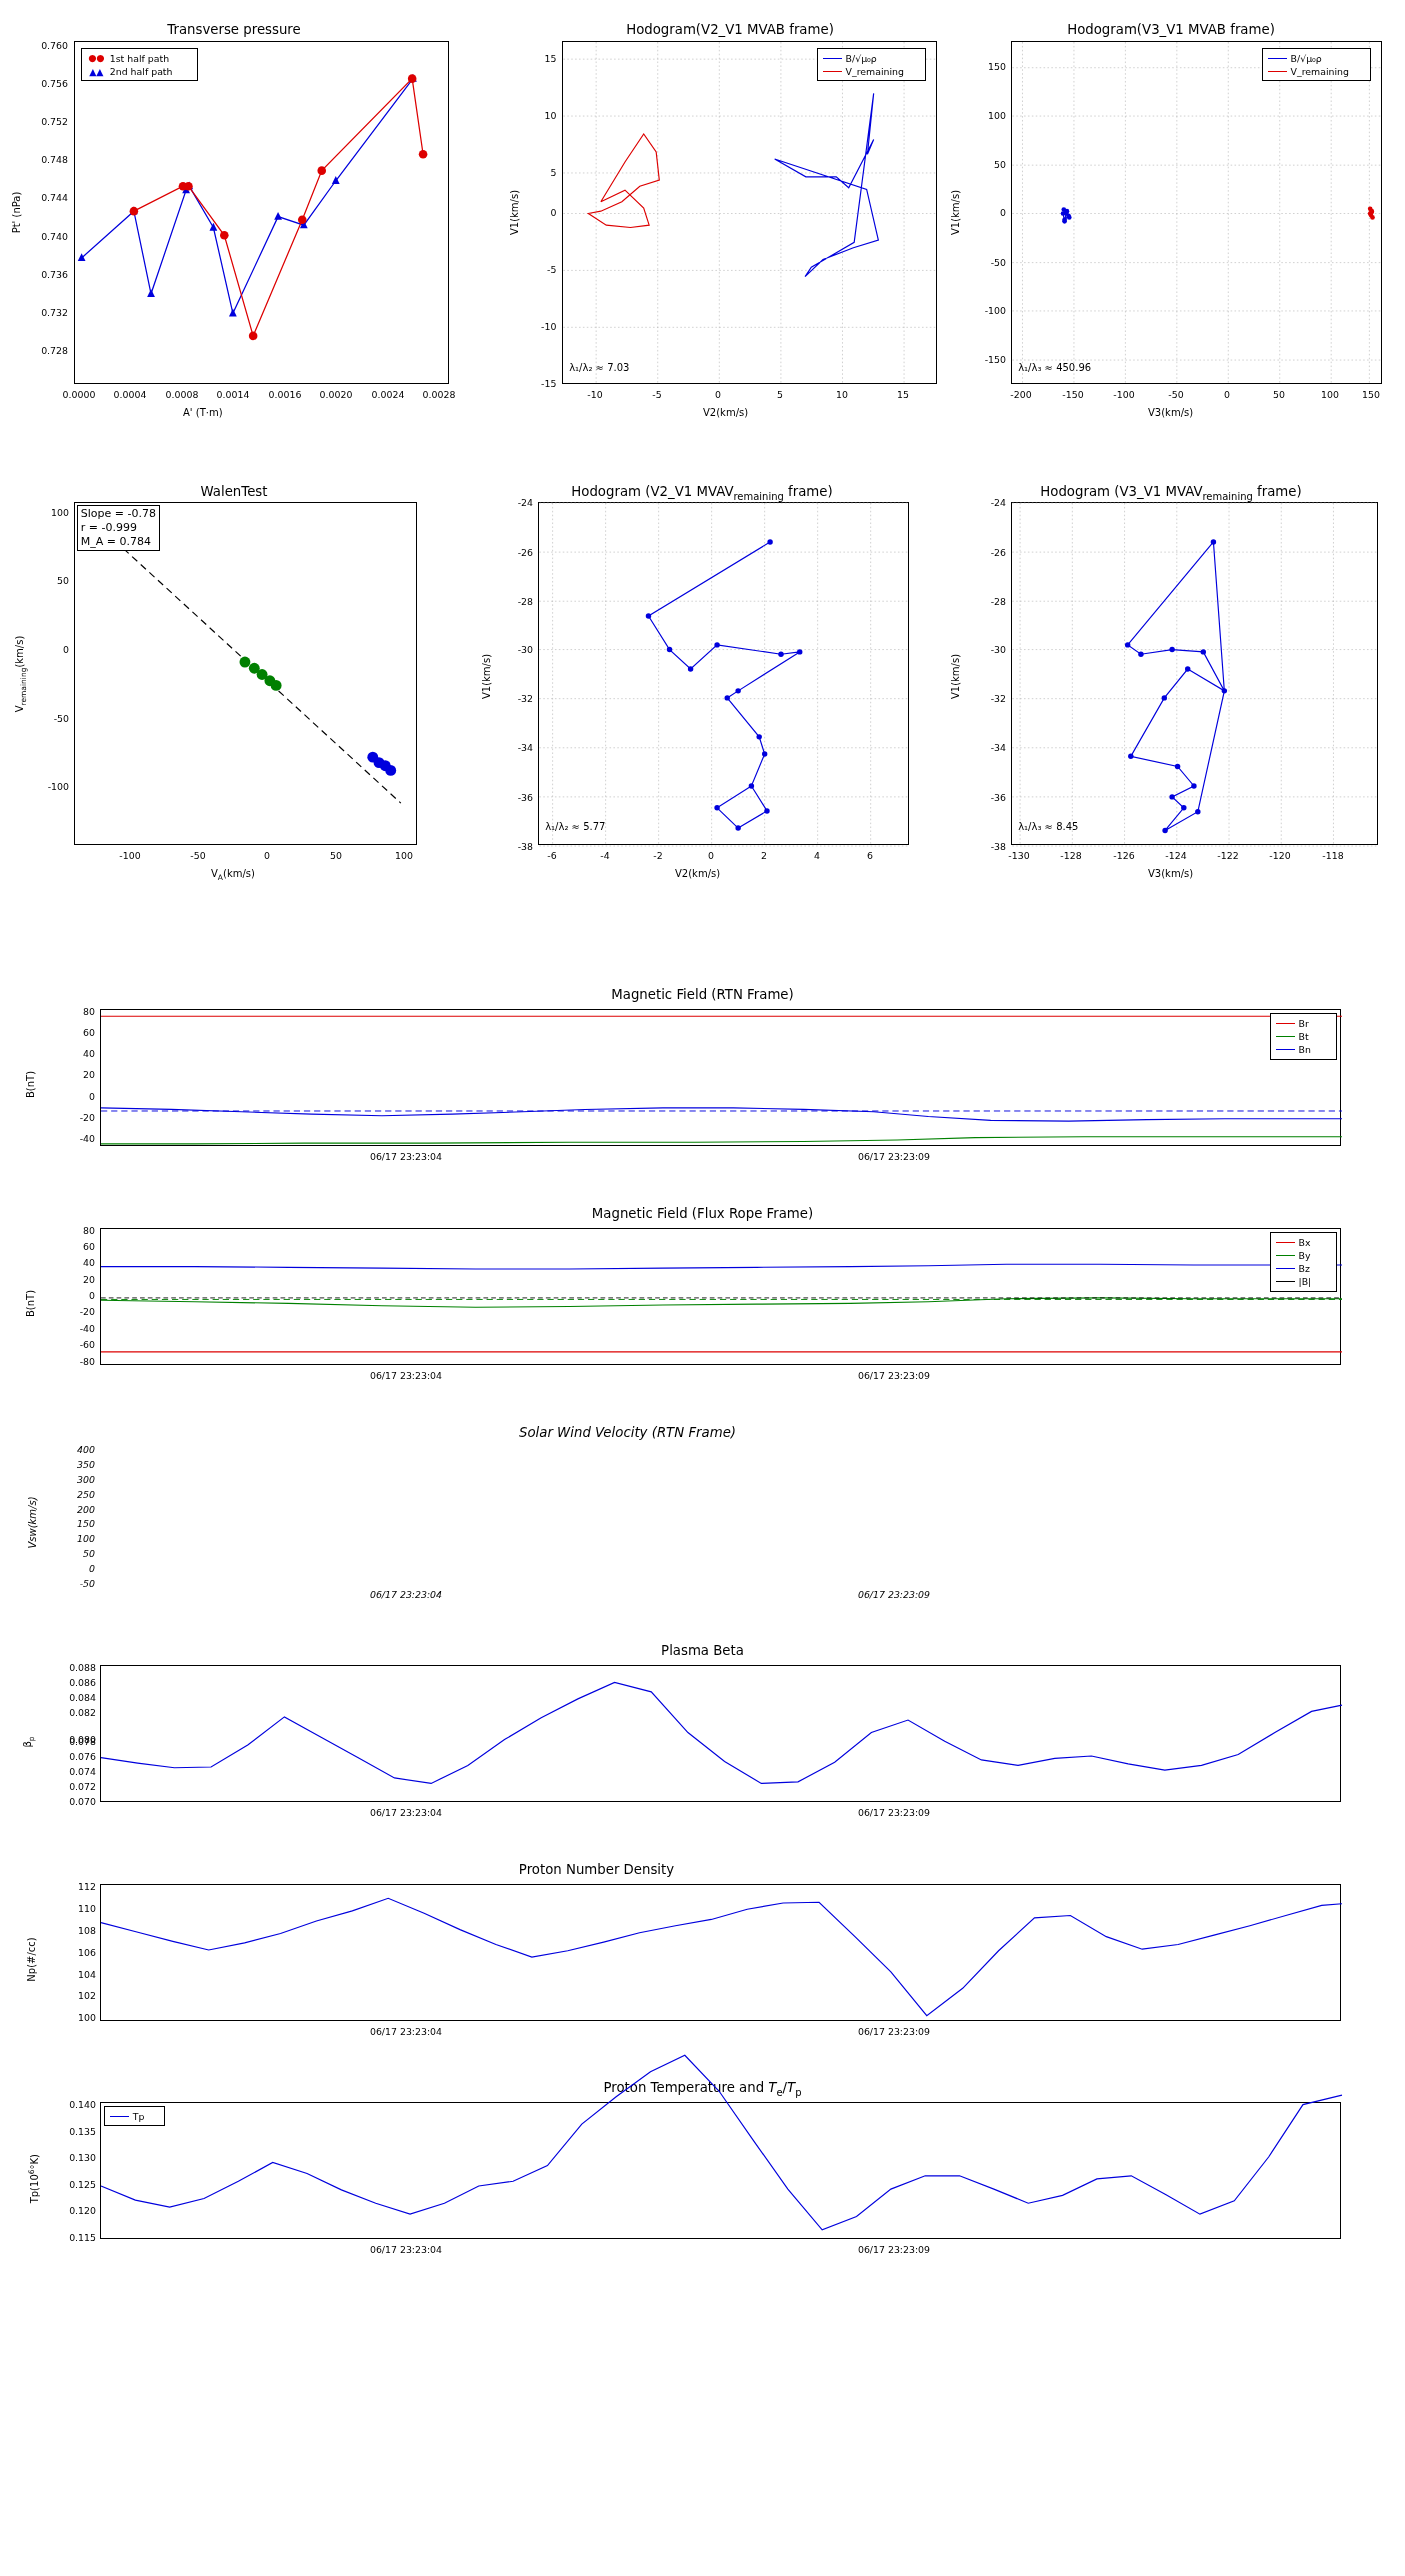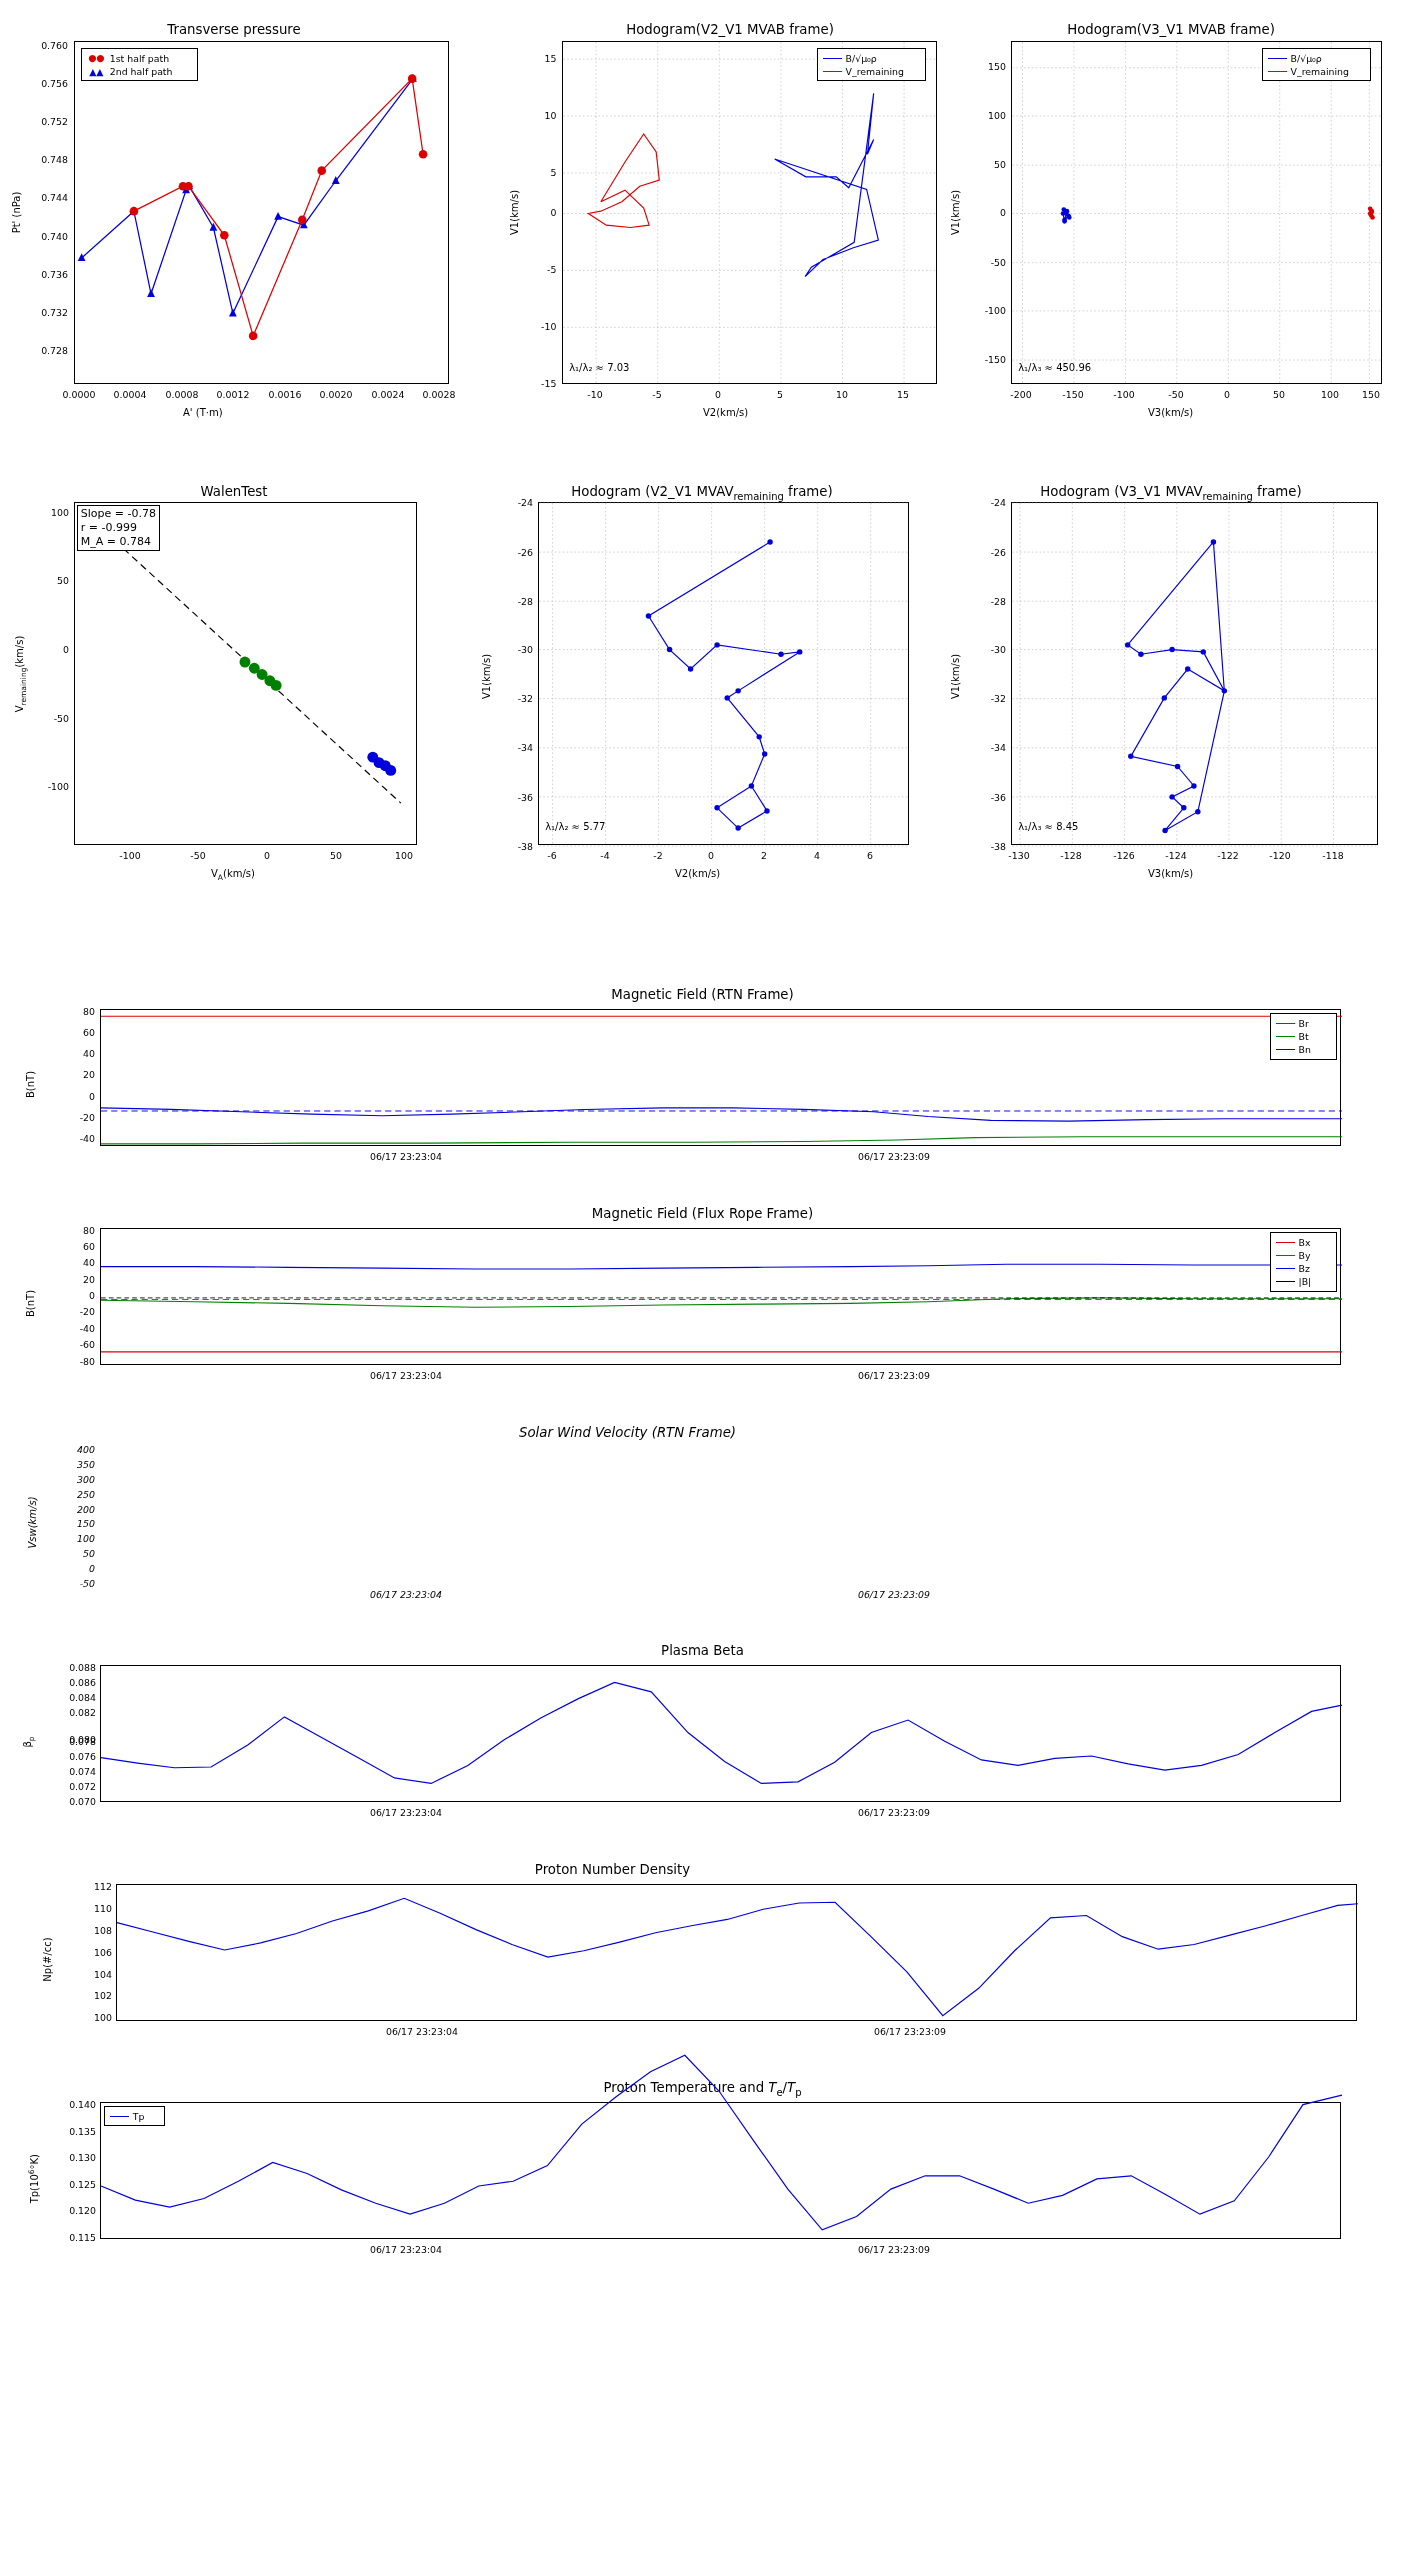--- a/index.html
+++ b/index.html
@@ -79,21 +79,21 @@
     <div class="tick ticky" style="left:31px;top:159px;width:37px;">0.748</div>
     <div class="tick ticky" style="left:31px;top:197px;width:37px;">0.744</div>
     <div class="tick ticky" style="left:31px;top:236px;width:37px;">0.740</div>
     <div class="tick ticky" style="left:31px;top:274px;width:37px;">0.736</div>
     <div class="tick ticky" style="left:31px;top:312px;width:37px;">0.732</div>
     <div class="tick ticky" style="left:31px;top:350px;width:37px;">0.728</div>
 
     <div class="tick tickx" style="left:79px;top:389px;">0.0000</div>
     <div class="tick tickx" style="left:130px;top:389px;">0.0004</div>
     <div class="tick tickx" style="left:182px;top:389px;">0.0008</div>
-    <div class="tick tickx" style="left:233px;top:389px;">0.0012</div>
+    <div class="tick tickx" style="left:233px;top:389px;">0.0014</div>
     <div class="tick tickx" style="left:285px;top:389px;">0.0016</div>
     <div class="tick tickx" style="left:336px;top:389px;">0.0020</div>
     <div class="tick tickx" style="left:388px;top:389px;">0.0024</div>
     <div class="tick tickx" style="left:439px;top:389px;">0.0028</div>
     <div class="xlabel" style="left:183px;top:407px;">A' (T·m)</div>
     <div class="ylabel" style="left:-3.9px;top:207px;transform:rotate(-90deg);">Pt' (nPa)</div>
   </div>
 
   <div class="panel" style="left:496px;top:0px;width:468px;height:468px;">
     <div class="title" style="left:0;top:22px;">Hodogram(V2_V1 MVAB frame)</div>
@@ -490,21 +490,21 @@
     <div class="tick ticky" style="left:52px;top:98px;width:44px;">0.078</div>
     <div class="tick ticky" style="left:52px;top:113px;width:44px;">0.076</div>
     <div class="tick ticky" style="left:52px;top:128px;width:44px;">0.074</div>
     <div class="tick ticky" style="left:52px;top:143px;width:44px;">0.072</div>
     <div class="tick ticky" style="left:52px;top:158px;width:44px;">0.070</div>
     <div class="tick tickx" style="left:406px;top:164px;">06/17 23:23:04</div>
     <div class="tick tickx" style="left:894px;top:164px;">06/17 23:23:09</div>
     <div class="ylabel" style="left:23.4px;top:92px;transform:rotate(-90deg);">β<span class="sub">p</span></div>
   </div>
 
-  <div class="panel" style="left:16px;top:1862px;width:1193px;height:195px;">
+  <div class="panel" style="left:0px;top:1862px;width:1193px;height:195px;">
     <div class="title" style="left:0;top:0px;">Proton Number Density</div>
     <div class="axes" style="left:100px;top:22px;width:1241px;height:137px;">
       <svg width="1241" height="137" viewBox="0 0 1590 175" preserveAspectRatio="none">
         <polyline fill="none" stroke="#0000dd" stroke-width="1.5" points="0,48 46,60 92,72 138,83 184,74 230,62 276,46 322,33 368,17 414,36 460,57 506,76 552,92 598,84 644,73 690,61 736,52 782,44 828,31 874,23 920,22 966,66 1012,111 1058,167 1104,132 1150,84 1196,42 1242,39 1288,66 1334,82 1380,76 1426,64 1472,52 1518,39 1564,26 1590,24"></polyline>
       </svg>
     </div>
     <div class="tick ticky" style="left:55px;top:24px;width:41px;">112</div>
     <div class="tick ticky" style="left:55px;top:46px;width:41px;">110</div>
     <div class="tick ticky" style="left:55px;top:68px;width:41px;">108</div>
     <div class="tick ticky" style="left:55px;top:90px;width:41px;">106</div>

